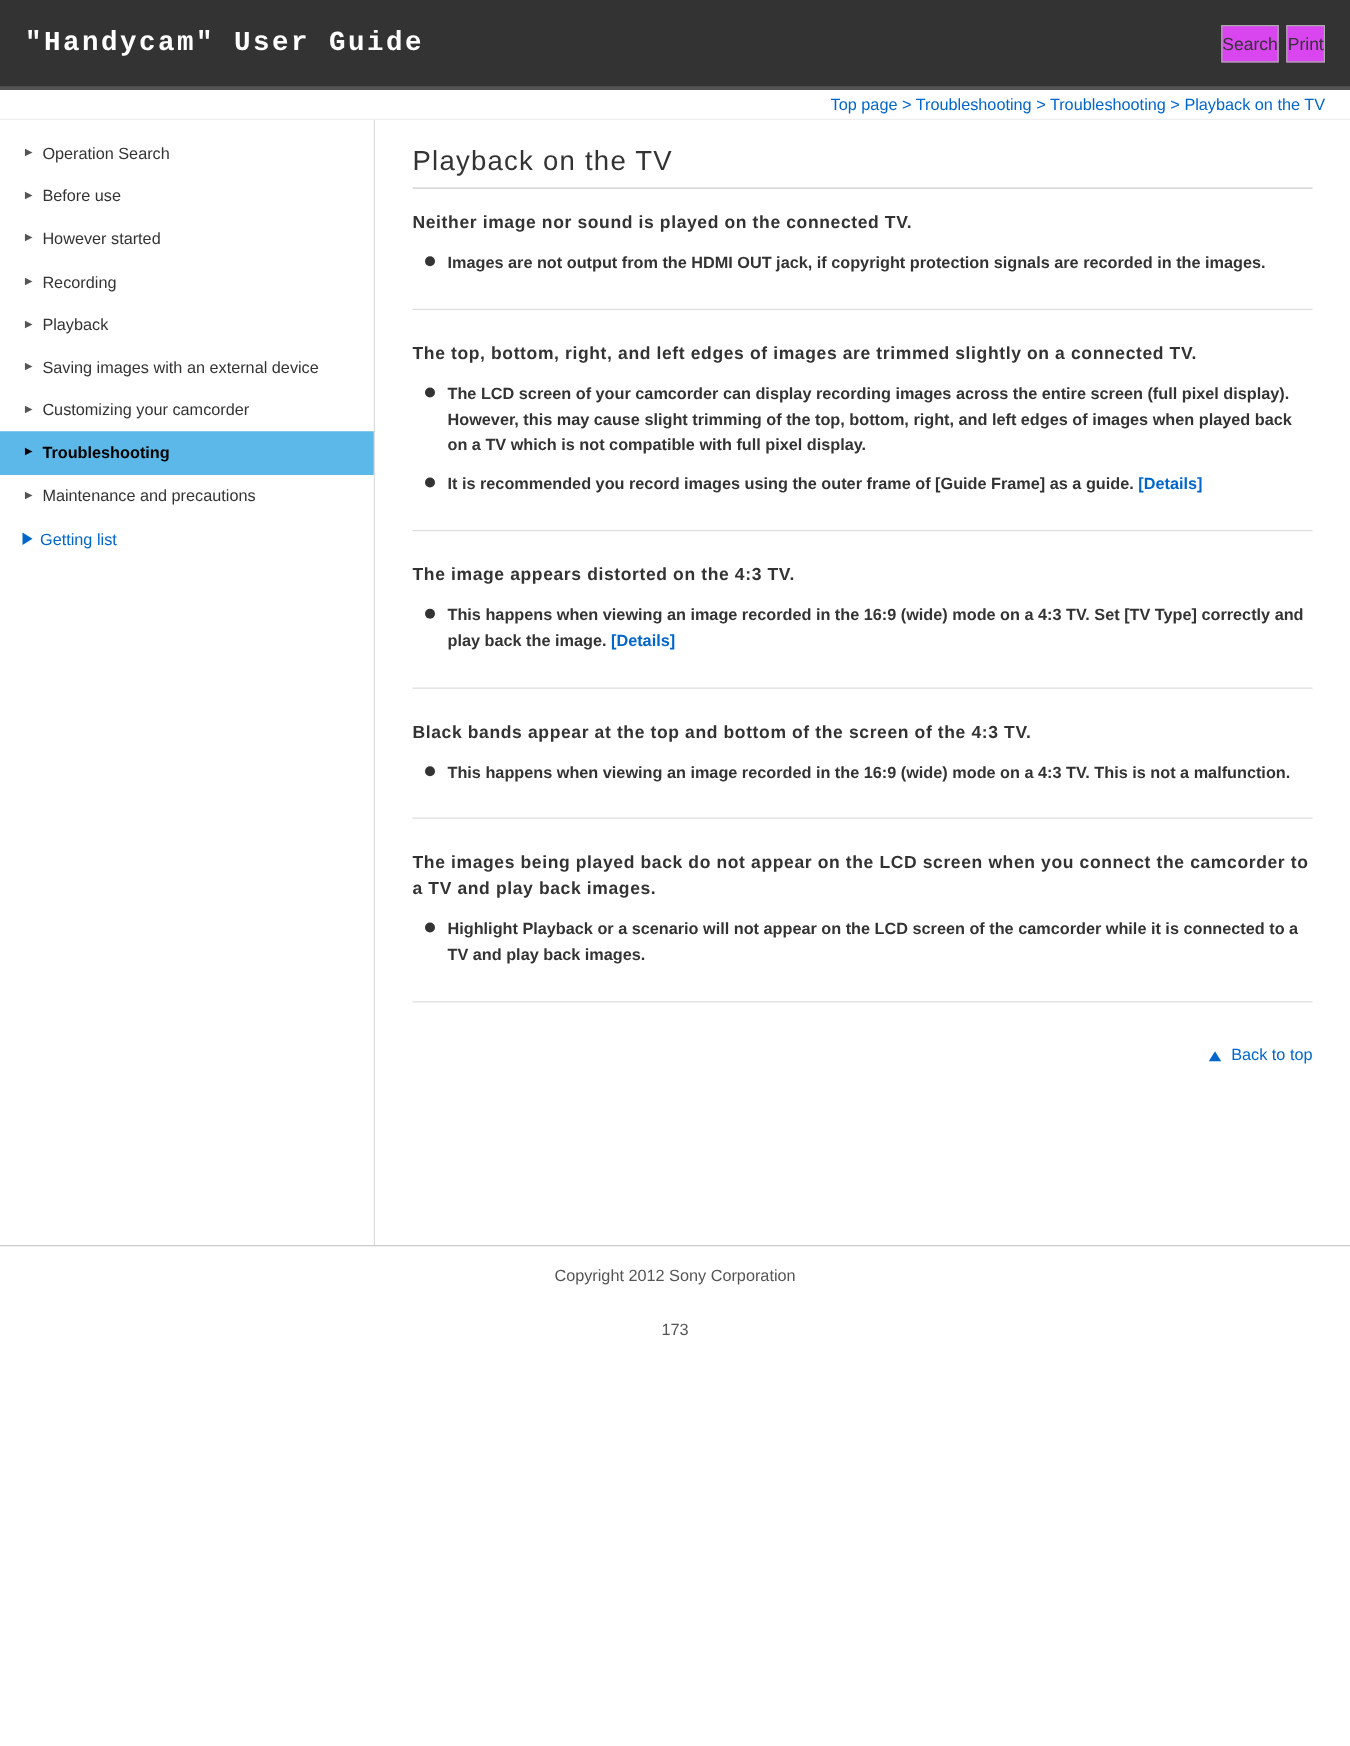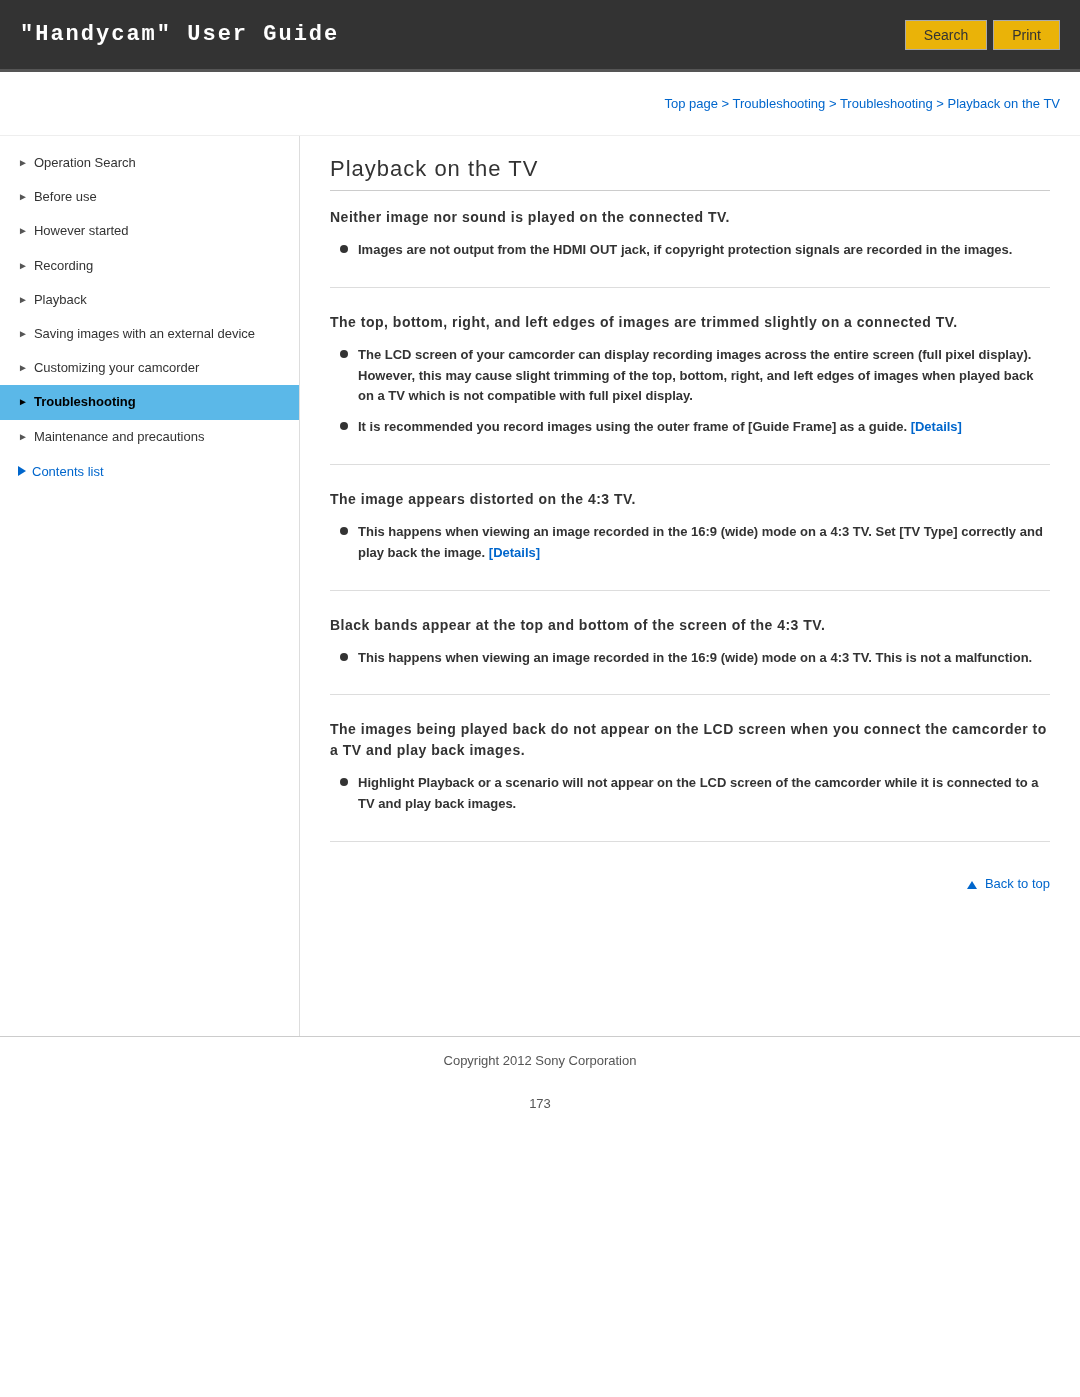--- a/index.html
+++ b/index.html
@@ -27,31 +27,31 @@
       font-size: 22px;
       font-family: 'Courier New', monospace;
       letter-spacing: 2px;
       font-weight: bold;
     }
     .header-buttons {
       display: flex;
       gap: 6px;
     }
     .header-btn {
-      background: #eab308;
+      background: #d946ef;
       border: 1px solid #aaa;
-      padding: 6px 18px;
+      padding: 6px 0;
       font-size: 14px;
       cursor: pointer;
       color: #333;
     }
 
     
     .breadcrumb {
-      padding: 24px 20px;
+      padding: 4px 20px;
       font-size: 13px;
       color: #0066cc;
       text-align: right;
       border-bottom: 1px solid #eee;
     }
     .breadcrumb a {
       color: #0066cc;
       text-decoration: none;
     }
     .breadcrumb span { color: #0066cc; }
@@ -266,21 +266,21 @@
       <span class="sidebar-arrow">►</span>
       <span>Troubleshooting</span>
     </div>
     <div class="sidebar-item">
       <span class="sidebar-arrow">►</span>
       <span>Maintenance and precautions</span>
     </div>
 
     <a class="contents-list-link" href="#">
       <span class="arrow-right"></span>
-      <span>Contents list</span>
+      <span>Getting list</span>
     </a>
   </nav>
 
   <div class="content">
 
     <h1 class="page-title">Playback on the TV</h1>
 
     <div class="section">
       <div class="section-heading">Neither image nor sound is played on the connected TV.</div>
       <div class="section-bullet">

